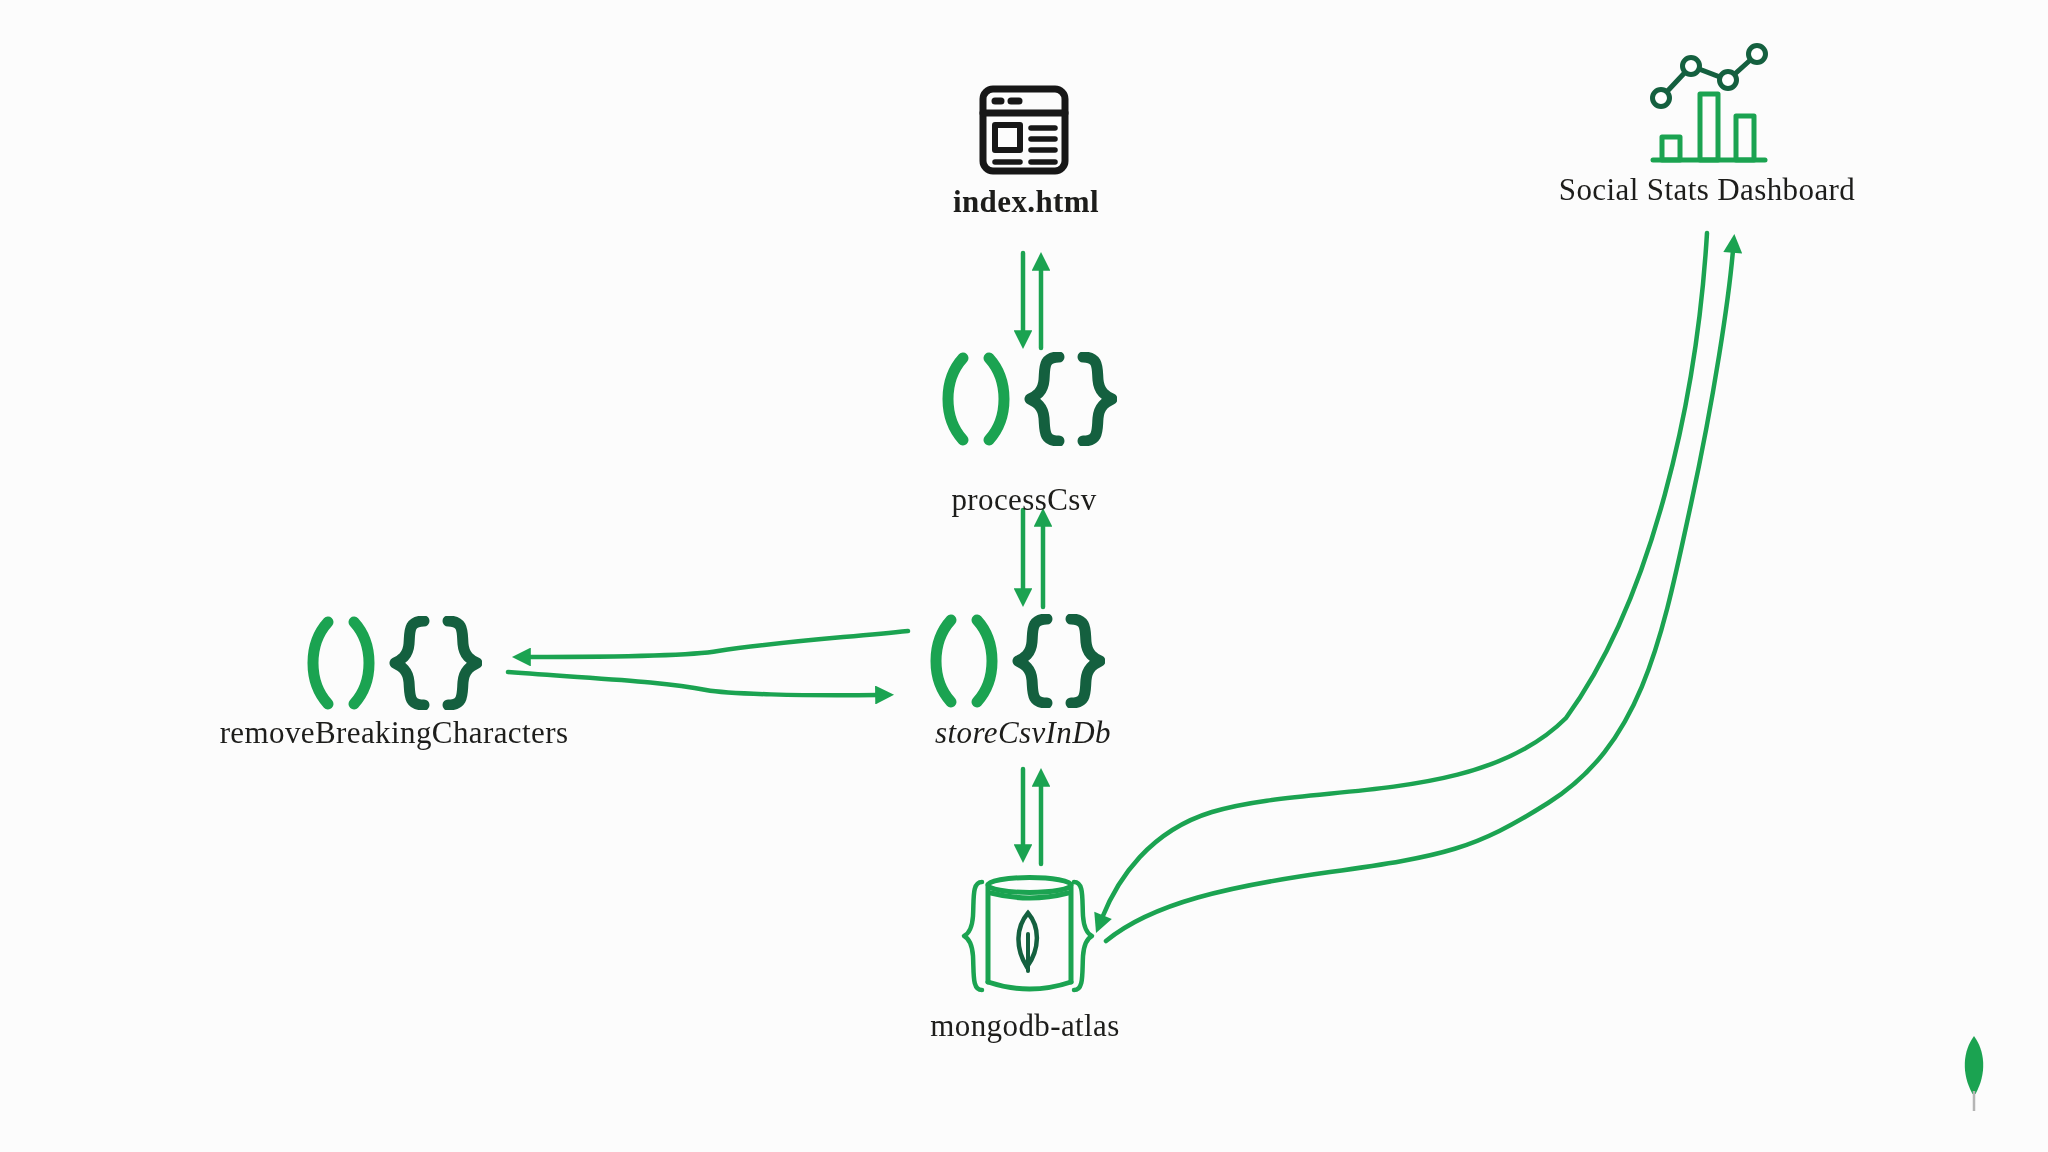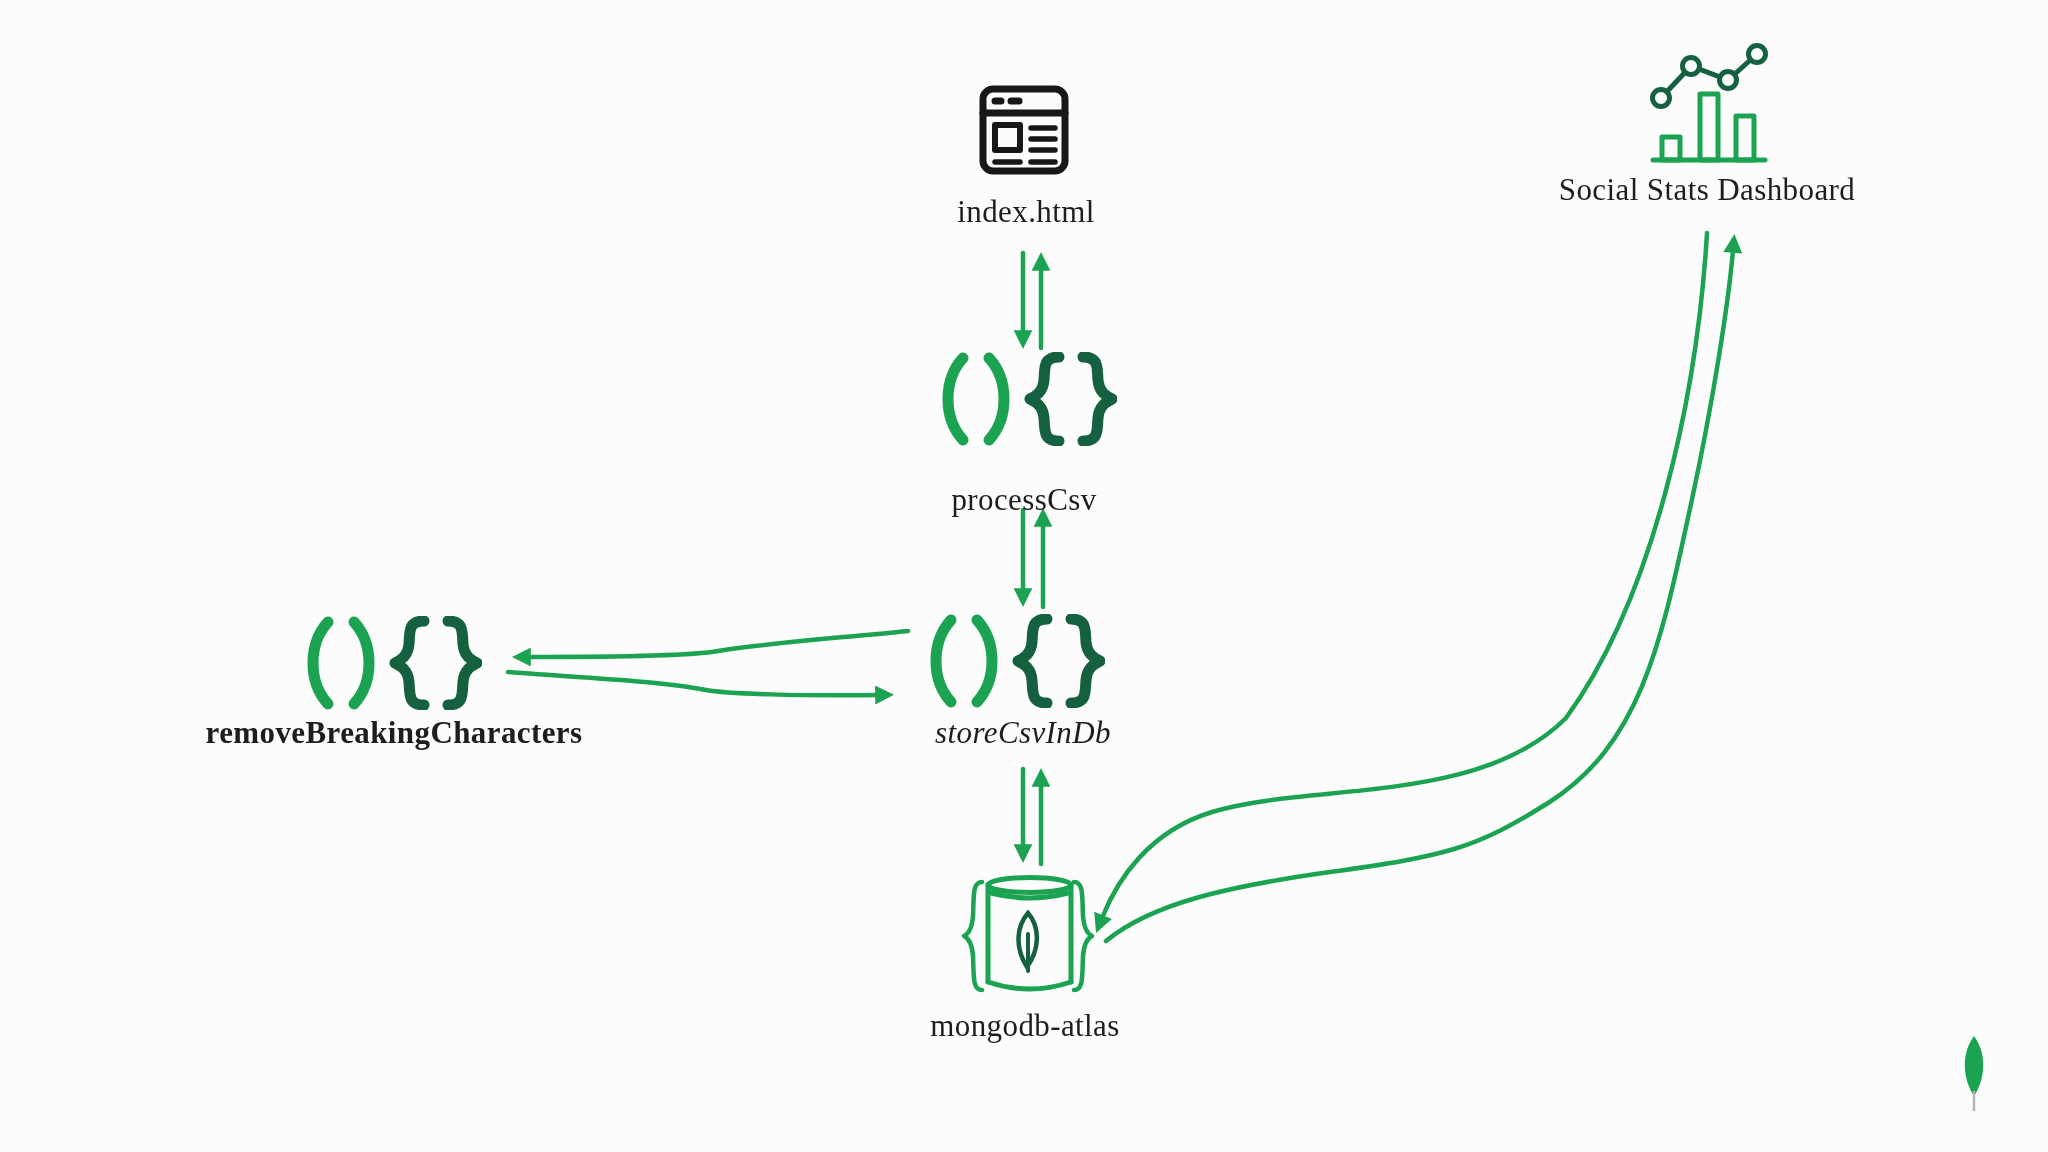--- a/index.html
+++ b/index.html
@@ -66,21 +66,21 @@
       <path class="browser-stroke" d="M5 29 L87 29" stroke-width="7"></path>
       <path class="browser-stroke" d="M17 17 L23 17" stroke-width="7"></path>
       <path class="browser-stroke" d="M33 17 L41 17" stroke-width="7"></path>
       <rect class="browser-stroke" x="17" y="41" width="25" height="25" stroke-width="6"></rect>
       <path class="browser-stroke" d="M53 44 L77 44" stroke-width="5.5"></path>
       <path class="browser-stroke" d="M53 55 L77 55" stroke-width="5.5"></path>
       <path class="browser-stroke" d="M53 66 L77 66" stroke-width="5.5"></path>
       <path class="browser-stroke" d="M17 78 L42 78" stroke-width="5.5"></path>
       <path class="browser-stroke" d="M53 78 L77 78" stroke-width="5.5"></path>
     </svg>
-    <div class="node-label" style="left:1026px;top:194px;">index.html</div>
+    <div class="node-label" style="left:1026px;top:184px;font-weight:bold;">index.html</div>
   </div>
 
   <div class="node">
     <svg class="node-icon" style="left:937px;top:352px;" width="180" height="94" viewBox="0 0 180 94">
       <path class="func-paren" d="M 26 6 C 6 28, 6 66, 26 88"></path>
       <path class="func-paren" d="M 52 6 C 72 28, 72 66, 52 88"></path>
       <path class="func-brace" d="M 122 5 C 106 5, 108 16, 107 28 C 106 40, 99 44, 93 47 C 99 50, 106 54, 107 66 C 108 78, 106 89, 122 89"></path>
       <path class="func-brace" d="M 146 5 C 162 5, 160 16, 161 28 C 162 40, 169 44, 175 47 C 169 50, 162 54, 161 66 C 160 78, 162 89, 146 89"></path>
     </svg>
     <div class="node-label" style="left:1024px;top:442px;margin-top:40px;">processCsv</div>
@@ -96,21 +96,21 @@
     <div class="node-label" style="left:1023px;top:715px;font-style:italic;">storeCsvInDb</div>
   </div>
 
   <div class="node">
     <svg class="node-icon" style="left:302px;top:616px;" width="180" height="94" viewBox="0 0 180 94">
       <path class="func-paren" d="M 26 6 C 6 28, 6 66, 26 88"></path>
       <path class="func-paren" d="M 52 6 C 72 28, 72 66, 52 88"></path>
       <path class="func-brace" d="M 122 5 C 106 5, 108 16, 107 28 C 106 40, 99 44, 93 47 C 99 50, 106 54, 107 66 C 108 78, 106 89, 122 89"></path>
       <path class="func-brace" d="M 146 5 C 162 5, 160 16, 161 28 C 162 40, 169 44, 175 47 C 169 50, 162 54, 161 66 C 160 78, 162 89, 146 89"></path>
     </svg>
-    <div class="node-label" style="left:394px;top:715px;font-weight:bold;">removeBreakingCharacters</div>
+    <div class="node-label" style="left:394px;top:715px;">removeBreakingCharacters</div>
   </div>
 
   <div class="node">
     <svg class="node-icon" style="left:958px;top:870px;" width="140" height="132" viewBox="0 0 140 132">
 
       <path class="db-light" stroke-width="4.5" d="M 24 12 C 14 12, 16 28, 15 46 C 14 60, 10 64, 6 66 C 10 68, 14 72, 15 86 C 16 104, 14 120, 24 120"></path>
       <path class="db-light" stroke-width="4.5" d="M 116 12 C 126 12, 124 28, 125 46 C 126 60, 130 64, 134 66 C 130 68, 126 72, 125 86 C 124 104, 126 120, 116 120"></path>
 
       <ellipse class="db-light" stroke-width="5" cx="71.5" cy="15" rx="41.5" ry="7.5"></ellipse>
       <path class="db-light" stroke-width="5" d="M 33 23 Q 71.5 33 110 23"></path>

